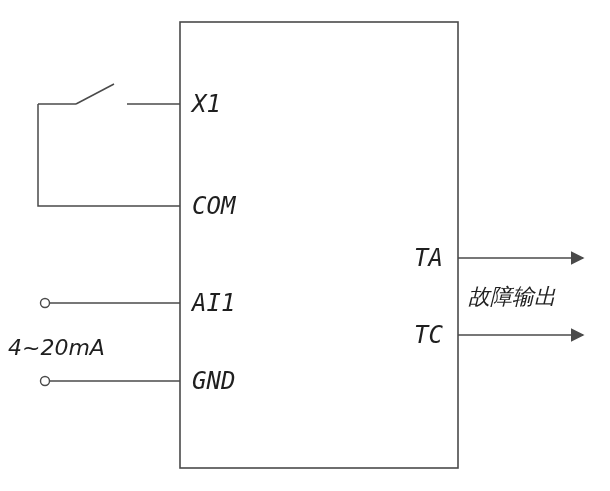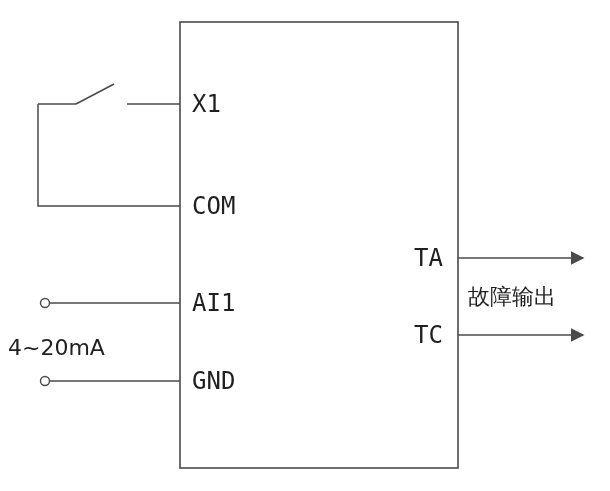--- a/index.html
+++ b/index.html
@@ -6,20 +6,21 @@
     margin: 0;
     padding: 0;
     background: #ffffff;
   }
   .stage {
     position: relative;
     width: 610px;
     height: 491px;
     background: #ffffff;
     overflow: hidden;
+    font-style: italic;
   }
   svg { display: block; }
   .term {
     font-family: "DejaVu Sans Mono", "Liberation Mono", monospace;
     font-size: 24px;
     fill: #1f1f1f;
   }
   .lbl {
     font-family: "DejaVu Sans", "Liberation Sans", sans-serif;
     font-size: 22px;

